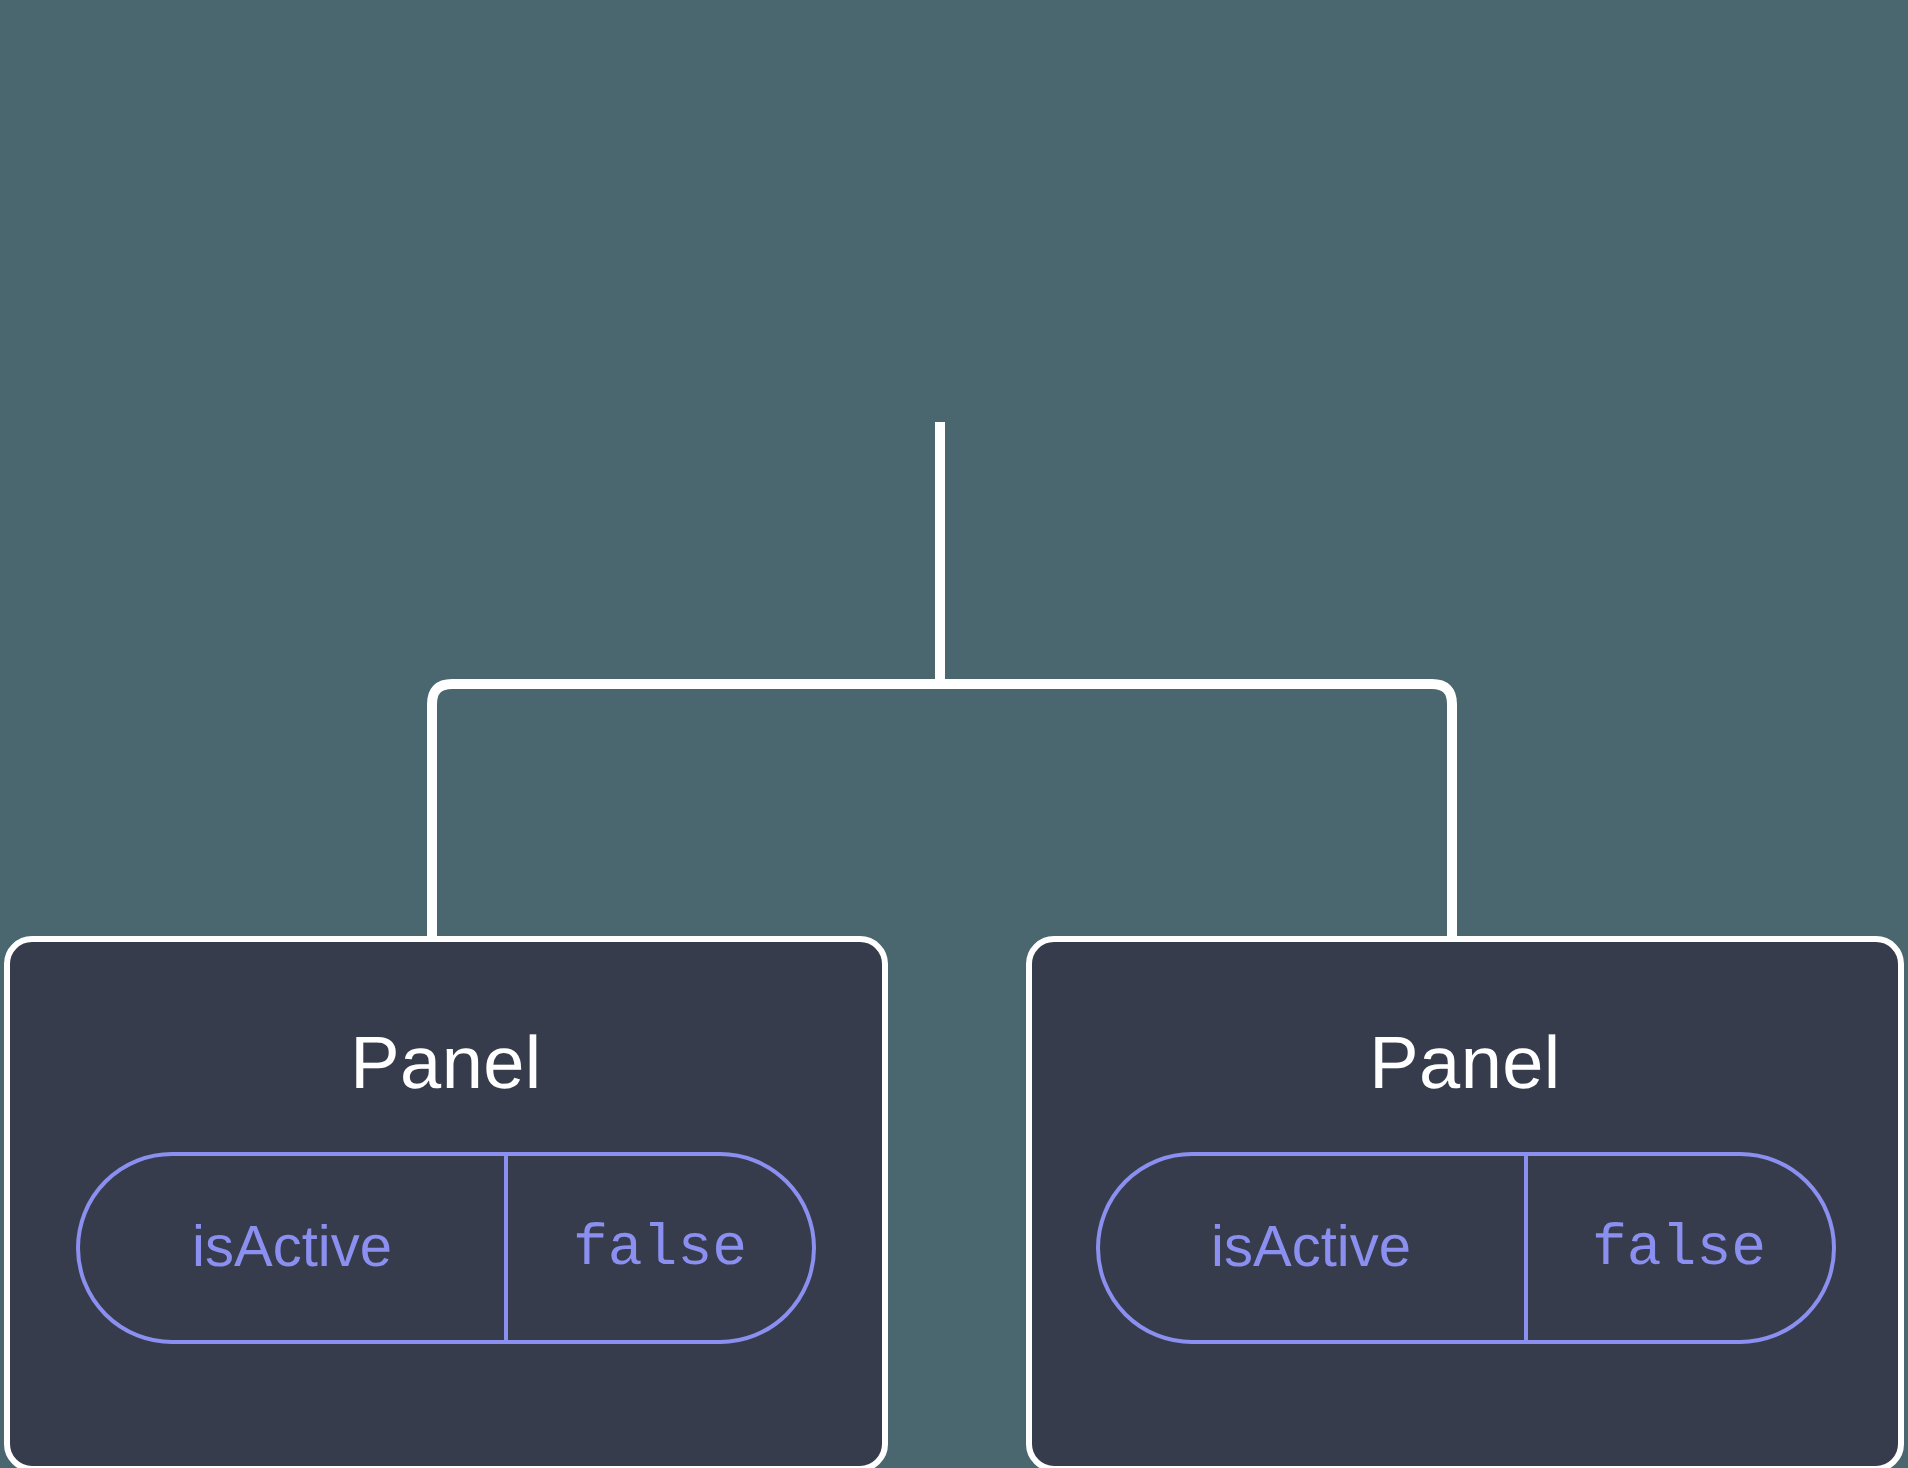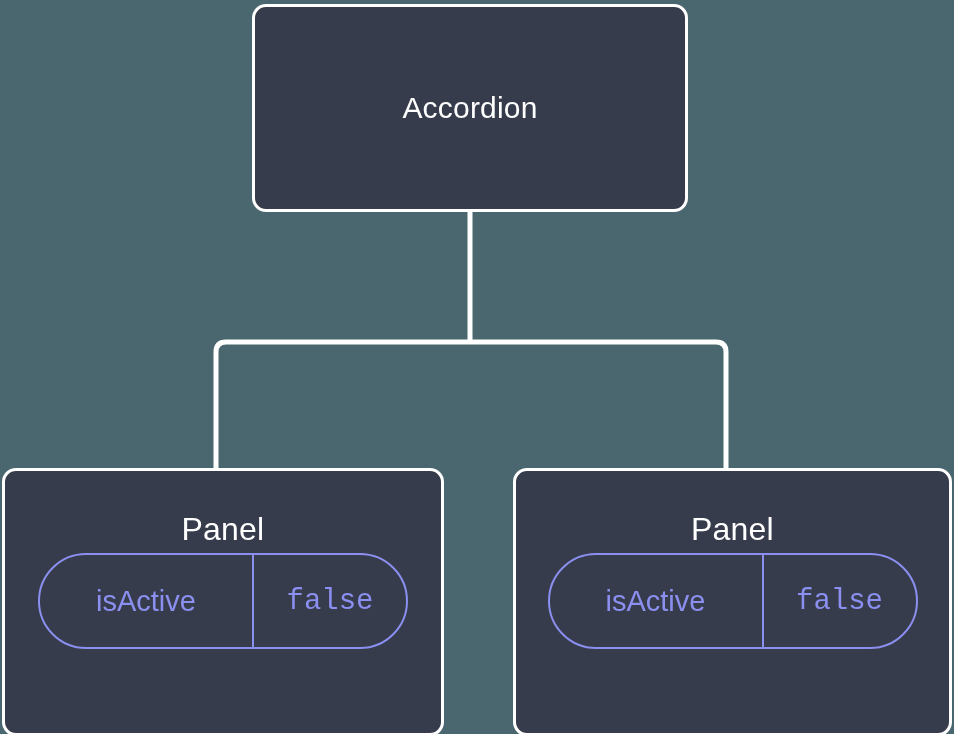--- a/index.html
+++ b/index.html
@@ -64,26 +64,26 @@
 
   .node-title {
     color: #ffffff;
     font-size: 30px;
     font-weight: 400;
     letter-spacing: 0.2px;
     line-height: 1;
     text-align: center;
   }
   .node-child .node-title {
-    font-size: 32px;
+    font-size: 37px;
   }
 
   
   .prop-pill {
-    margin-top: 8px;
+    margin-top: 26px;
     height: 96px;
     display: flex;
     align-items: stretch;
     border: 2px solid #8b8ff0;
     border-radius: 48px;
     box-sizing: border-box;
     overflow: hidden;
   }
   .prop-pill-left {
     width: 370px;
@@ -116,23 +116,20 @@
 <div id="diagram">
 
   <svg id="edges" viewBox="0 0 954 734" width="954" height="734" fill="none">
 
     <path d="M 470 211 L 470 342" stroke="#ffffff" stroke-width="5" stroke-linecap="butt"></path>
 
     <path d="M 470 342 L 226 342 Q 216 342 216 352 L 216 470" stroke="#ffffff" stroke-width="5" stroke-linejoin="round" stroke-linecap="butt"></path>
     <path d="M 470 342 L 716 342 Q 726 342 726 352 L 726 470" stroke="#ffffff" stroke-width="5" stroke-linejoin="round" stroke-linecap="butt"></path>
   </svg>
 
-  <div class="node node-root">
-    <div class="node-title">Accordion</div>
-  </div>
 
   <div class="node node-child node-child-left">
     <div class="node-title">Panel</div>
     <div class="prop-pill prop-pill-left">
       <div class="prop-key">isActive</div>
       <div class="prop-value">false</div>
     </div>
   </div>
 
   <div class="node node-child node-child-right">

